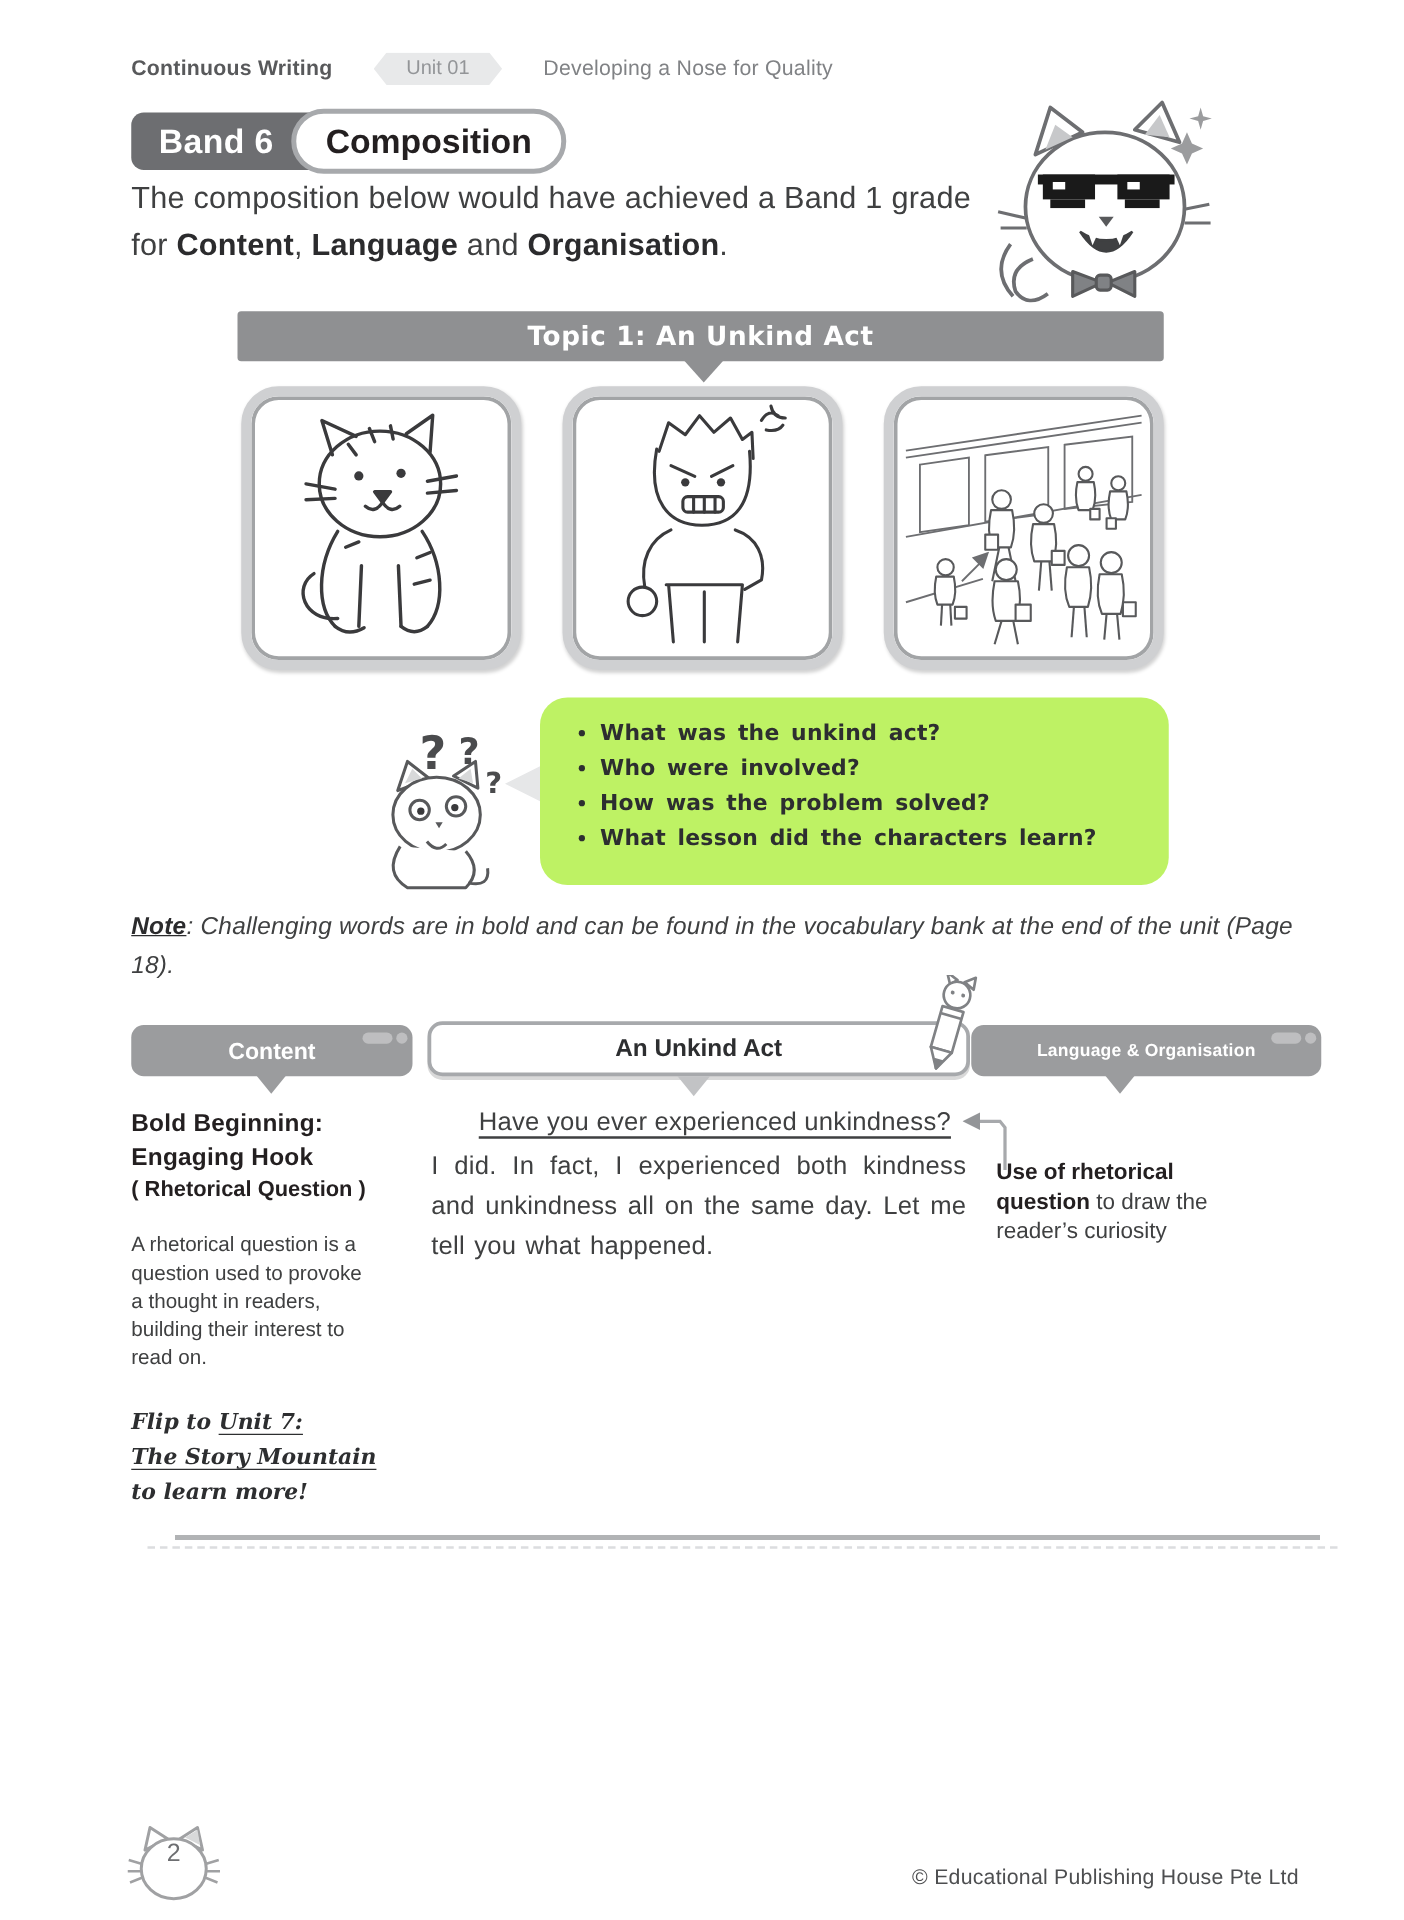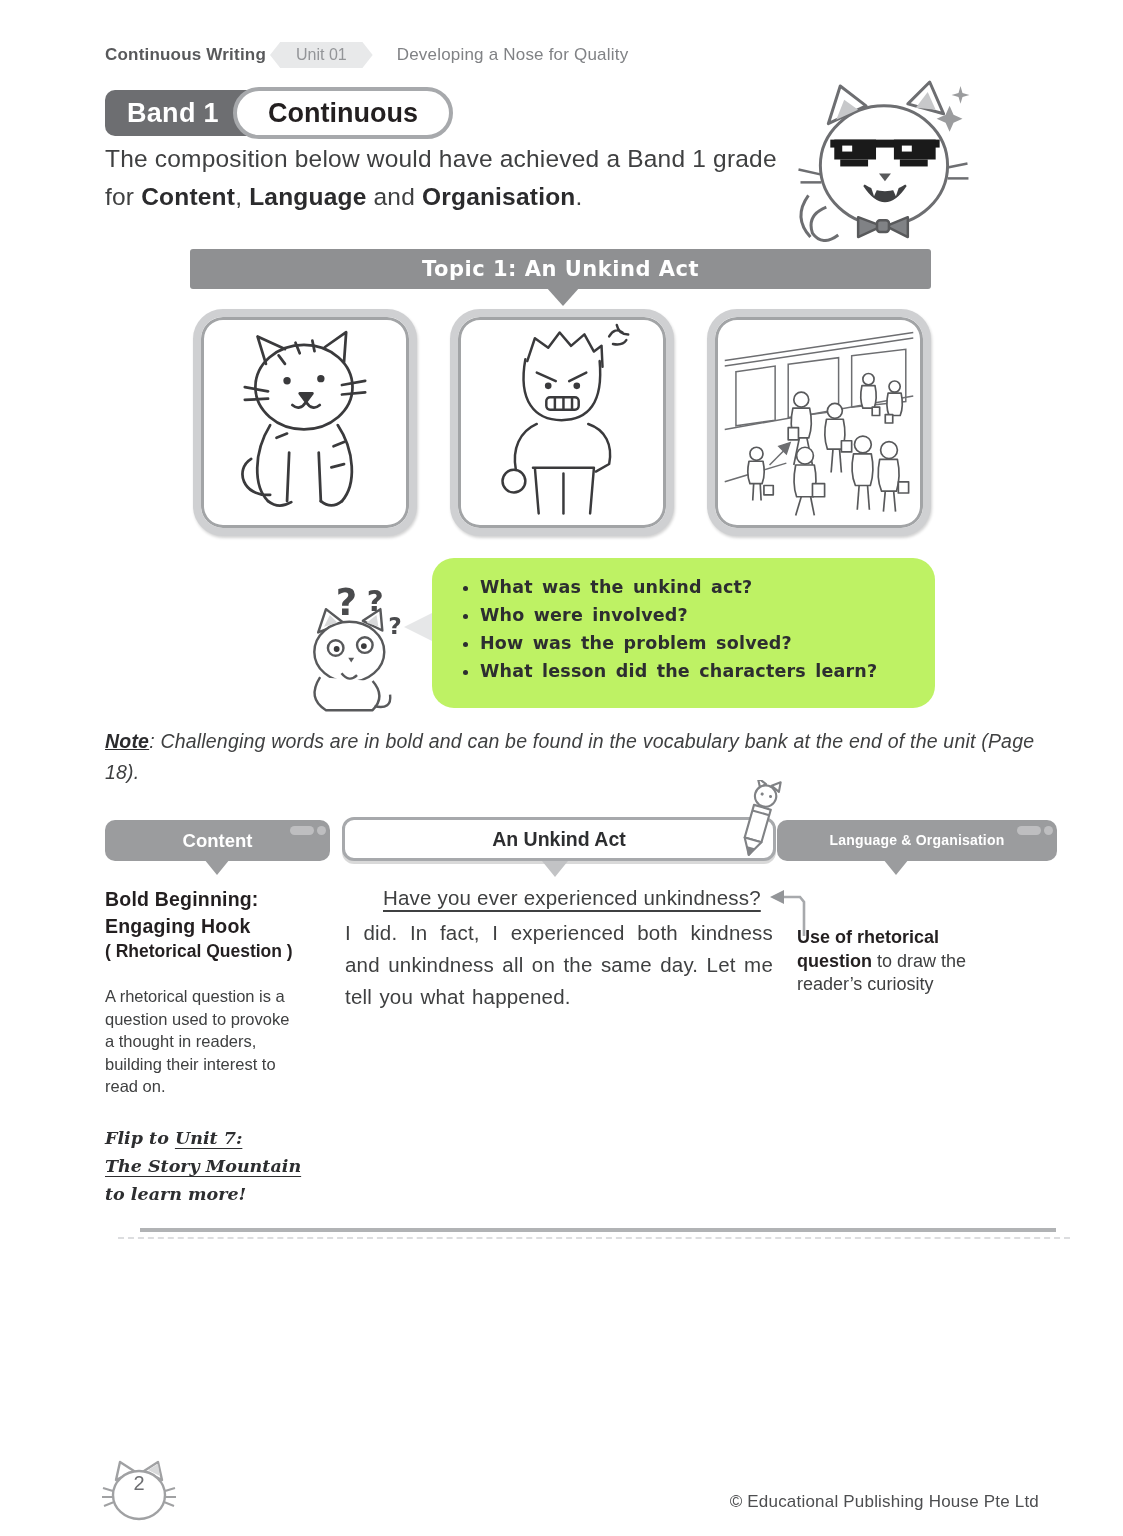--- a/index.html
+++ b/index.html
@@ -1,25 +1,25 @@
 <!DOCTYPE html>
 <html><head>
 <meta charset="utf-8">
 <style>
   html,body{margin:0;padding:0;background:#fff;}
   .page{position:relative;width:1123px;height:1536px;background:#fff;overflow:hidden;
         font-family:"Liberation Sans",sans-serif;color:#3f4041;}
   .abs{position:absolute;}
 
   
-  .breadcrumb{left:105px;top:42px;display:flex;align-items:center;gap:4px;}
+  .breadcrumb{left:105px;top:42px;display:flex;align-items:center;gap:33px;}
   .crumb-section{font-weight:bold;font-size:17px;color:#58595b;letter-spacing:.2px;}
   .crumb-badge{background:#e8e9ea;color:#939598;font-size:16px;padding:4px 26px;
                clip-path:polygon(10% 0,90% 0,100% 50%,90% 100%,10% 100%,0 50%);}
-  .crumb-title{font-size:17px;color:#808285;letter-spacing:.2px;margin-left:20px;}
+  .crumb-title{font-size:17px;color:#808285;letter-spacing:.2px;}
 
   
   .band-lockup{left:105px;top:90px;width:340px;height:46px;}
   .band-dark{position:absolute;left:0;top:0;right:0;bottom:0;background:#6d6e71;border-radius:10px;}
   .band-label{position:absolute;left:22px;top:0;height:46px;line-height:46px;color:#fff;
               font-weight:bold;font-size:27px;letter-spacing:.3px;}
   .comp-pill{position:absolute;left:128px;top:-3px;width:212px;height:44px;background:#fff;
              border:4px solid #a7a9ac;border-radius:28px;text-align:center;line-height:44px;
              font-weight:bold;font-size:27px;color:#231f20;}
 
@@ -109,22 +109,22 @@
 <div class="page">
 
   <div class="abs breadcrumb">
     <span class="crumb-section">Continuous Writing</span>
     <span class="crumb-badge">Unit 01</span>
     <span class="crumb-title">Developing a Nose for Quality</span>
   </div>
 
   <div class="abs band-lockup">
     <div class="band-dark"></div>
-    <div class="band-label">Band 1</div>
-    <div class="comp-pill">Continuous</div>
+    <div class="band-label">Band 6</div>
+    <div class="comp-pill">Composition</div>
   </div>
 
   <div class="abs intro">
     <span>The composition below would have achieved a Band 1 grade for </span><b>Content</b><span>, </span><b>Language</b><span> and </span><b>Organisation</b><span>.</span>
   </div>
 
   <div class="abs cool-cat">
     <svg viewBox="0 0 180 165" width="180" height="164">
       <g stroke="#6d6e71" stroke-width="3" fill="#fff" stroke-linejoin="round">
         <path d="M18,118 q-16,22 2,42" fill="none"></path>

